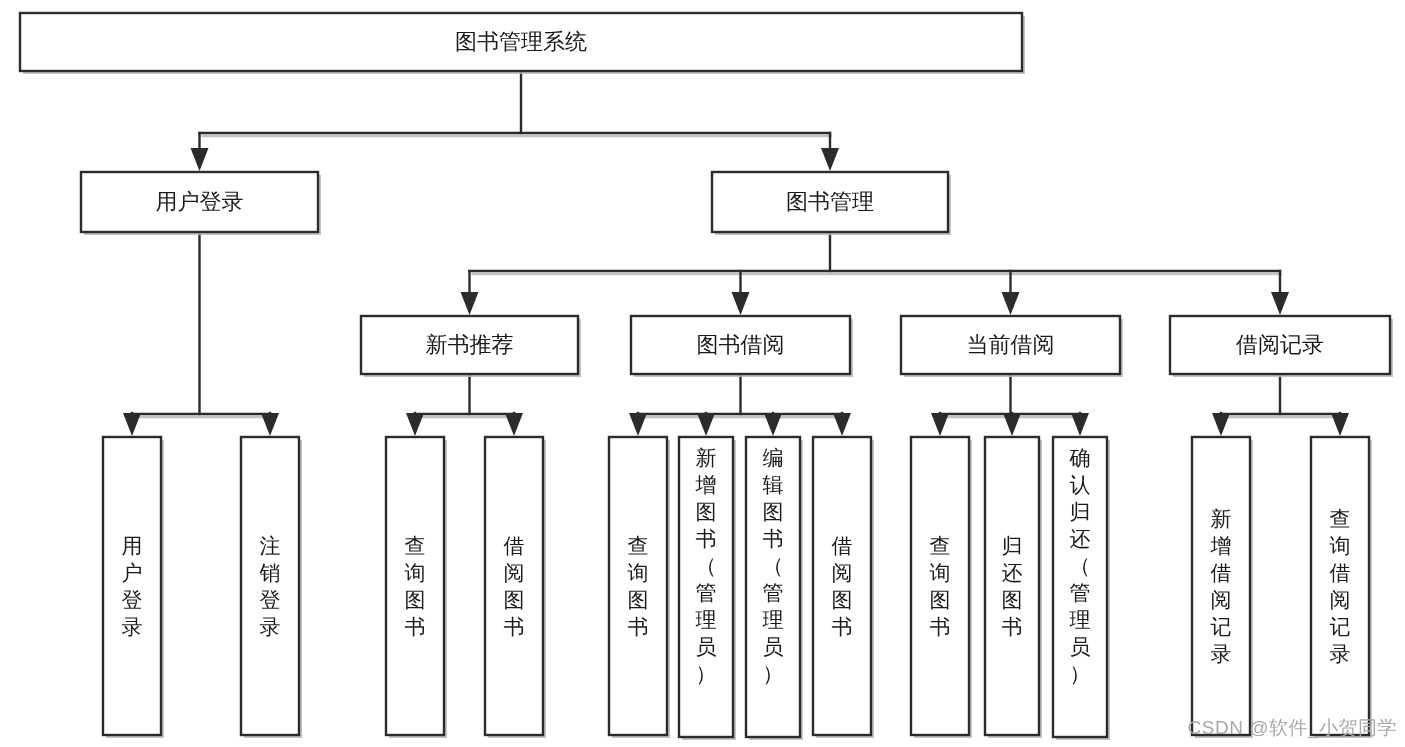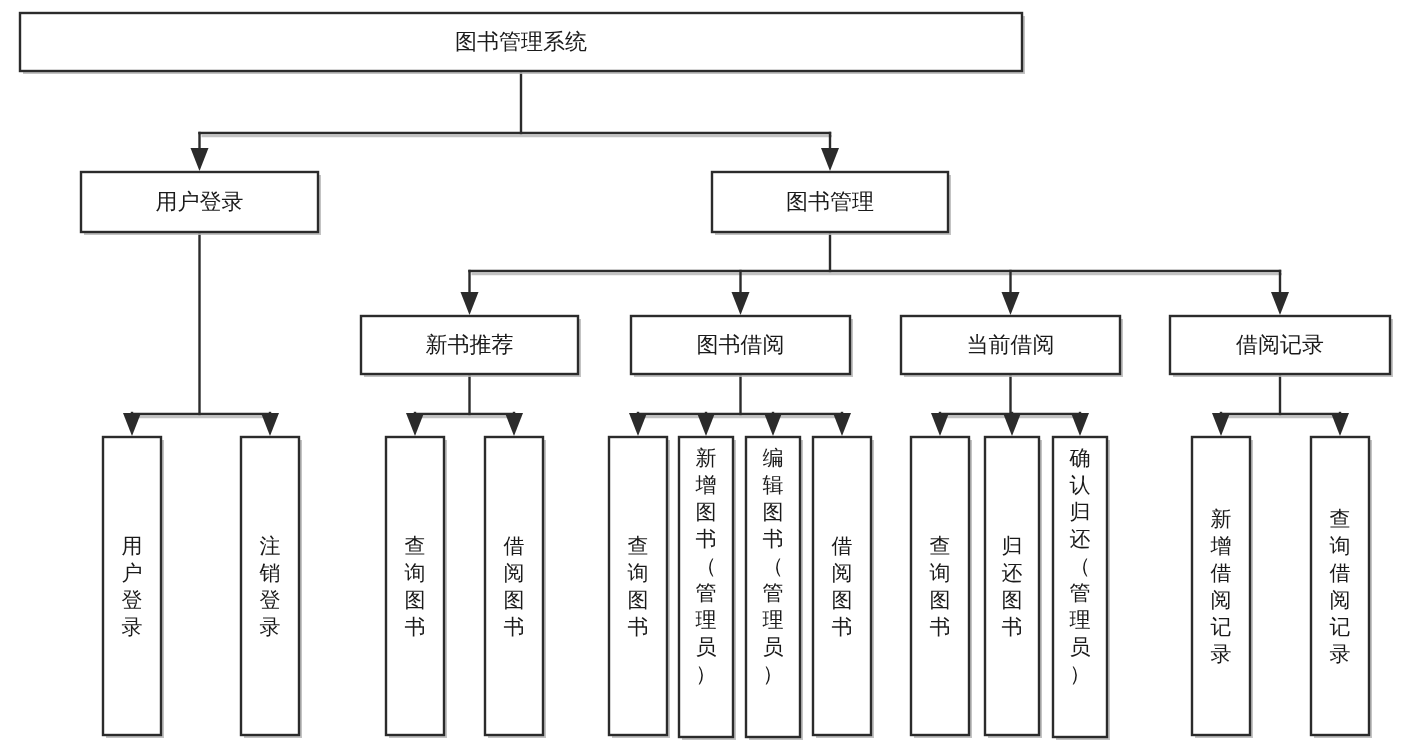--- a/index.html
+++ b/index.html
@@ -254,13 +254,14 @@
           <rect x="1192" y="437" width="58" height="298" class="node-box"></rect>
           <text x="1221" class="node-label-v" y="526"><tspan x="1221" dy="0">新</tspan><tspan x="1221" dy="27">增</tspan><tspan x="1221" dy="27">借</tspan><tspan x="1221" dy="27">阅</tspan><tspan x="1221" dy="27">记</tspan><tspan x="1221" dy="27">录</tspan></text>
         </g>
         <g>
           <rect x="1314" y="440" width="58" height="298" class="node-box-shadow"></rect>
           <rect x="1311" y="437" width="58" height="298" class="node-box"></rect>
           <text x="1340" class="node-label-v" y="526"><tspan x="1340" dy="0">查</tspan><tspan x="1340" dy="27">询</tspan><tspan x="1340" dy="27">借</tspan><tspan x="1340" dy="27">阅</tspan><tspan x="1340" dy="27">记</tspan><tspan x="1340" dy="27">录</tspan></text>
         </g>
       </g>
   </svg>
+  <div class="watermark">CSDN @软件_小贺同学</div>
 </div>
 
 </body></html>

